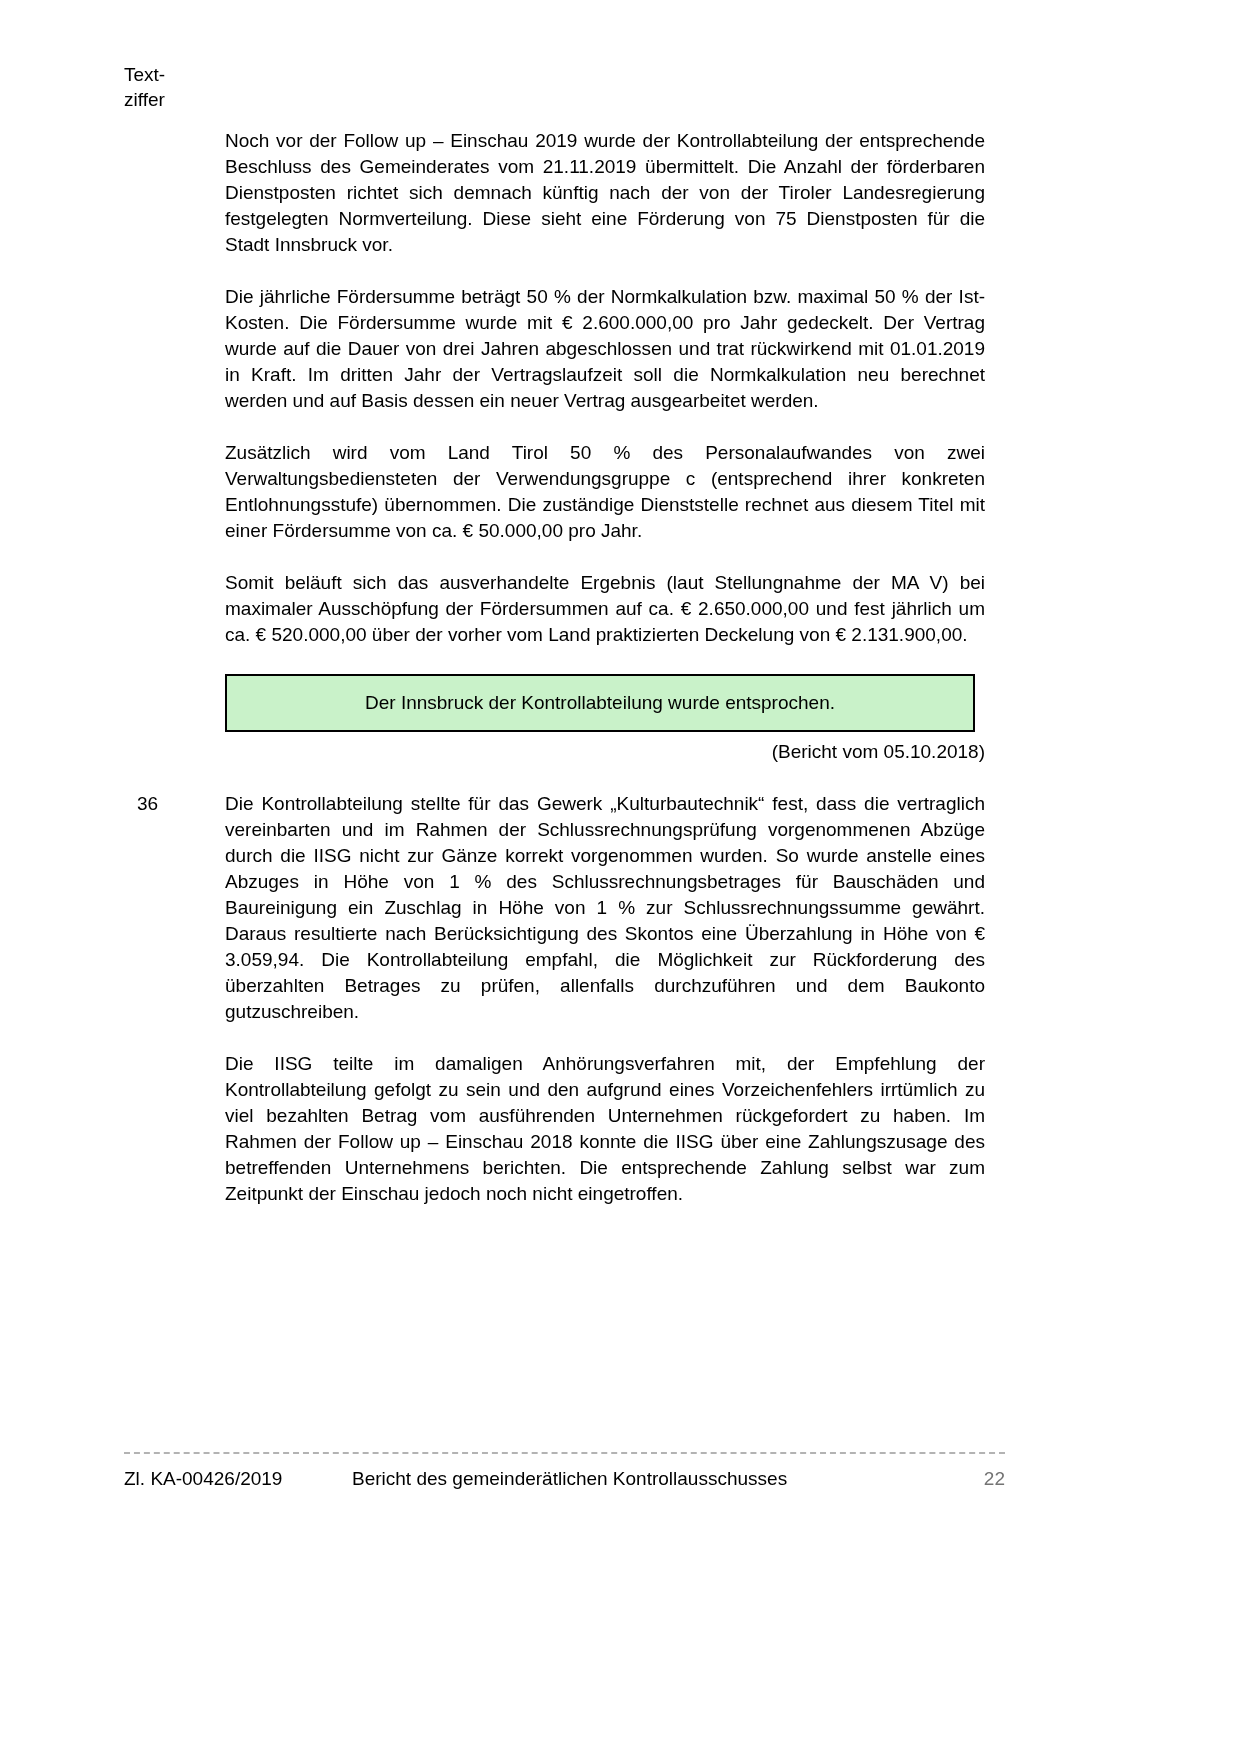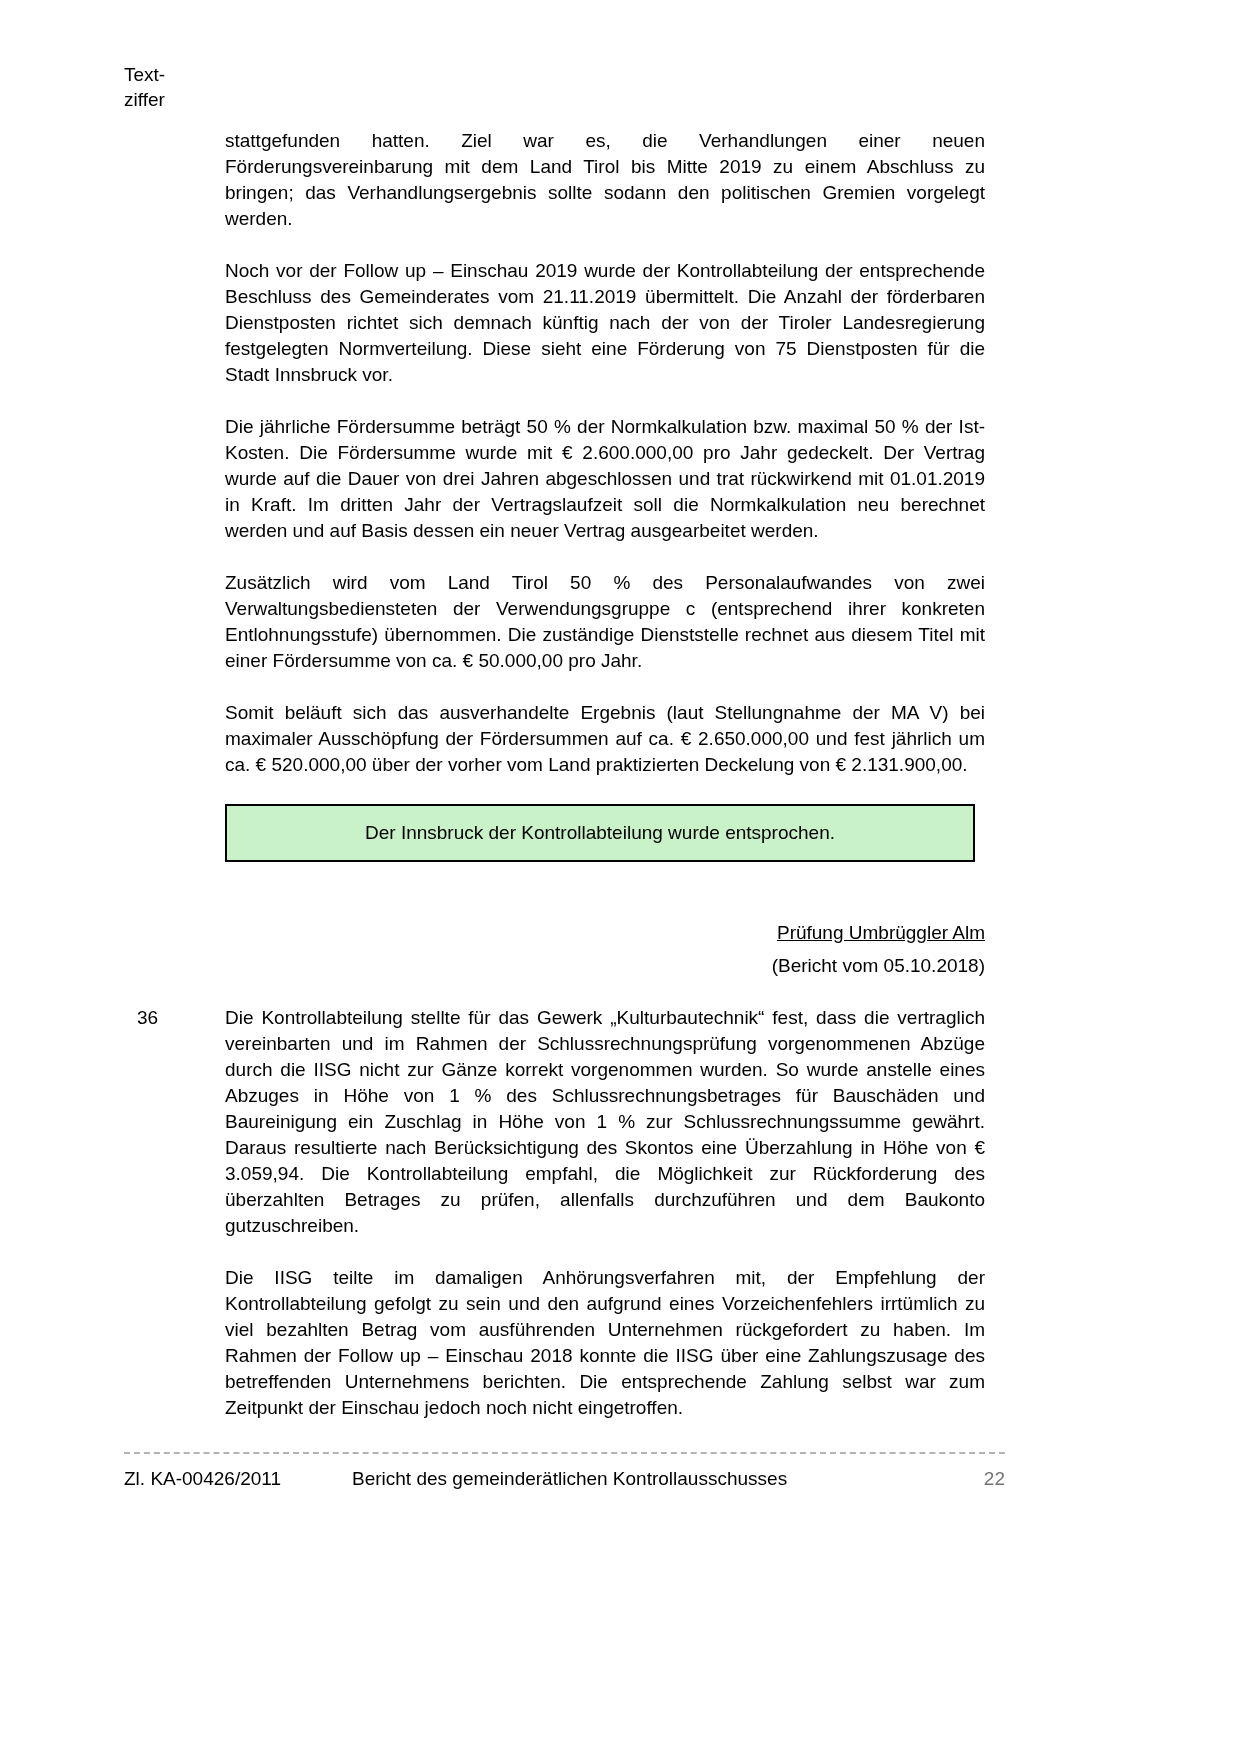--- a/index.html
+++ b/index.html
@@ -99,51 +99,47 @@
 </head>
 <body>
 
 <div class="page">
 
   <div class="margin-label">Text-
 ziffer</div>
 
   <div class="content">
 
-    <p>stattgefunden hatten. Ziel war es, die Verhandlungen einer neuen Förderungsvereinbarung mit dem Land Tirol bis Mitte 2019 zu einem Abschluss zu bringen; das Verhandlungsergebnis sollte sodann den politischen Gremien vorgelegt werden.</p>
 
     <p>Noch vor der Follow up – Einschau 2019 wurde der Kontrollabteilung der entsprechende Beschluss des Gemeinderates vom 21.11.2019 übermittelt. Die Anzahl der förderbaren Dienstposten richtet sich demnach künftig nach der von der Tiroler Landesregierung festgelegten Normverteilung. Diese sieht eine Förderung von 75 Dienstposten für die Stadt Innsbruck vor.</p>
 
     <p>Die jährliche Fördersumme beträgt 50 % der Normkalkulation bzw. maximal 50 % der Ist-Kosten. Die Fördersumme wurde mit € 2.600.000,00 pro Jahr gedeckelt. Der Vertrag wurde auf die Dauer von drei Jahren abgeschlossen und trat rückwirkend mit 01.01.2019 in Kraft. Im dritten Jahr der Vertragslaufzeit soll die Normkalkulation neu berechnet werden und auf Basis dessen ein neuer Vertrag ausgearbeitet werden.</p>
 
     <p>Zusätzlich wird vom Land Tirol 50 % des Personalaufwandes von zwei Verwaltungsbediensteten der Verwendungsgruppe c (entsprechend ihrer konkreten Entlohnungsstufe) übernommen. Die zuständige Dienststelle rechnet aus diesem Titel mit einer Fördersumme von ca. € 50.000,00 pro Jahr.</p>
 
     <p>Somit beläuft sich das ausverhandelte Ergebnis (laut Stellungnahme der MA V) bei maximaler Ausschöpfung der Fördersummen auf ca. € 2.650.000,00 und fest jährlich um ca. € 520.000,00 über der vorher vom Land praktizierten Deckelung von € 2.131.900,00.</p>
 
     <div class="rec-box">
       <span>Der Innsbruck der Kontrollabteilung wurde entsprochen.</span>
     </div>
 
-    <div class="section-heading">
-      <span>Prüfung Umbrüggler Alm</span>
-    </div>
 
     <div class="section-date">(Bericht vom 05.10.2018)</div>
 
     <div class="item">
       <div class="item-number">36</div>
 
       <p>Die Kontrollabteilung stellte für das Gewerk „Kulturbautechnik“ fest, dass die vertraglich vereinbarten und im Rahmen der Schlussrechnungsprüfung vorgenommenen Abzüge durch die IISG nicht zur Gänze korrekt vorgenommen wurden. So wurde anstelle eines Abzuges in Höhe von 1 % des Schlussrechnungsbetrages für Bauschäden und Baureinigung ein Zuschlag in Höhe von 1 % zur Schlussrechnungssumme gewährt. Daraus resultierte nach Berücksichtigung des Skontos eine Überzahlung in Höhe von € 3.059,94. Die Kontrollabteilung empfahl, die Möglichkeit zur Rückforderung des überzahlten Betrages zu prüfen, allenfalls durchzuführen und dem Baukonto gutzuschreiben.</p>
 
       <p>Die IISG teilte im damaligen Anhörungsverfahren mit, der Empfehlung der Kontrollabteilung gefolgt zu sein und den aufgrund eines Vorzeichenfehlers irrtümlich zu viel bezahlten Betrag vom ausführenden Unternehmen rückgefordert zu haben. Im Rahmen der Follow up – Einschau 2018 konnte die IISG über eine Zahlungszusage des betreffenden Unternehmens berichten. Die entsprechende Zahlung selbst war zum Zeitpunkt der Einschau jedoch noch nicht eingetroffen.</p>
     </div>
 
   </div>
 
   <div class="footer">
     <div class="footer-row">
-      <span class="footer-ref">Zl. KA-00426/2011</span>
+      <span class="footer-ref">Zl. KA-00426/2019</span>
       <span class="footer-title">Bericht des gemeinderätlichen Kontrollausschusses</span>
       <span class="footer-page">22</span>
     </div>
   </div>
 
 </div>
 
 </body></html>

